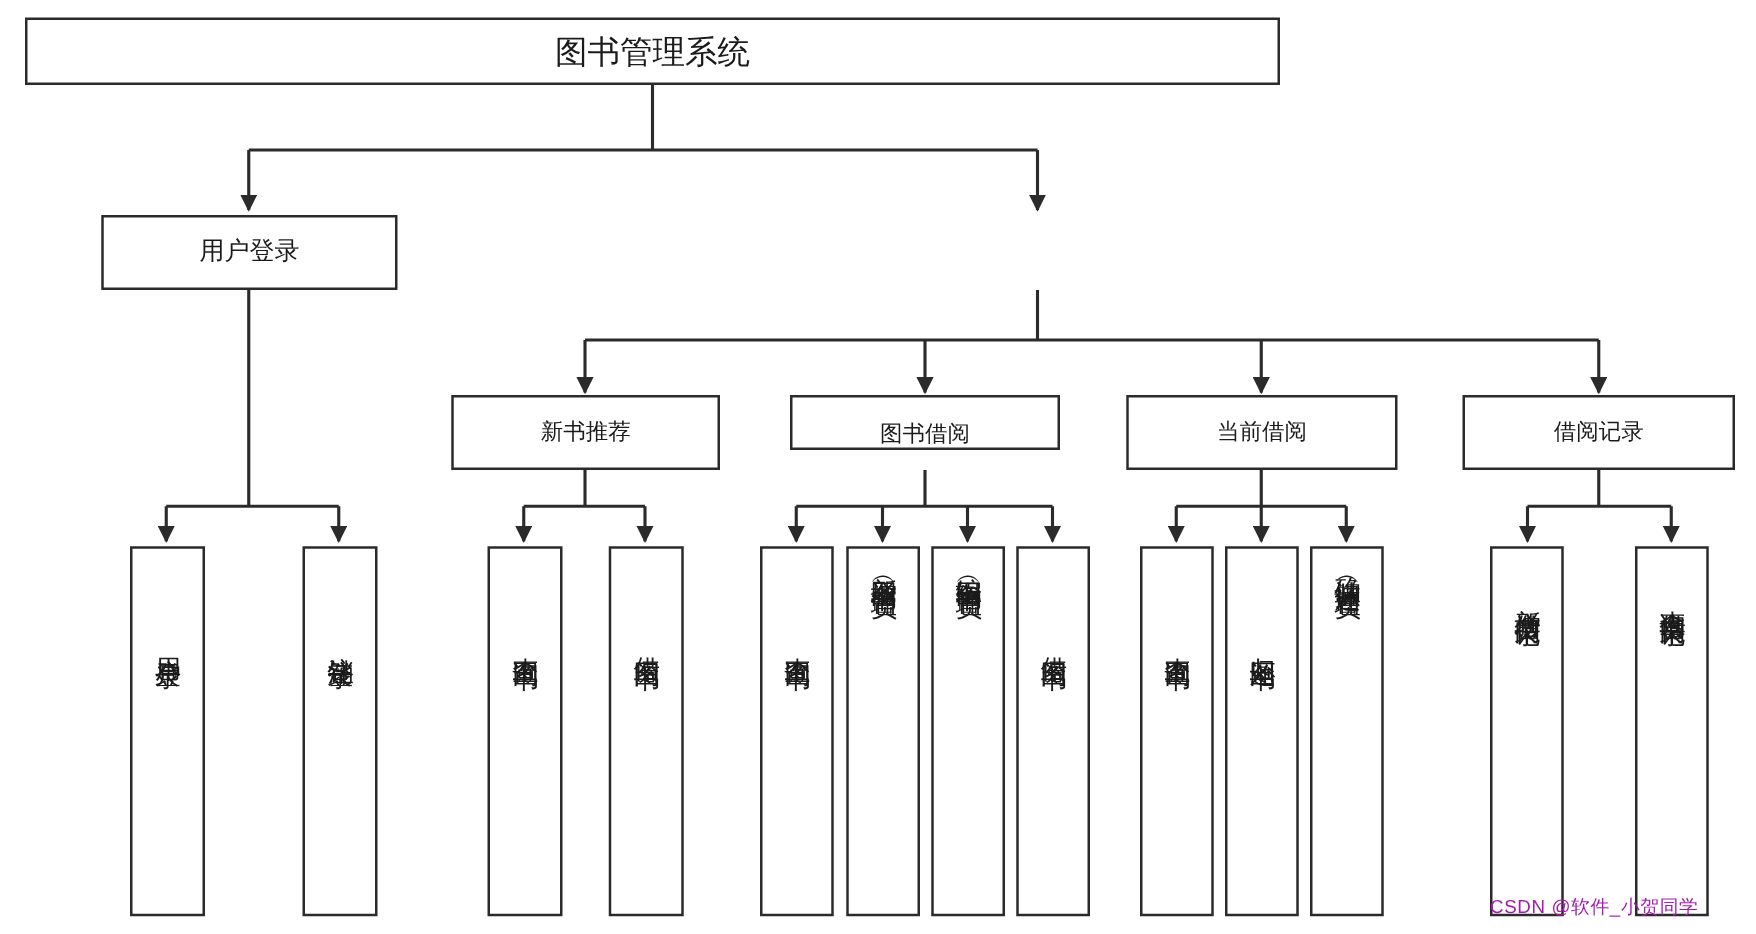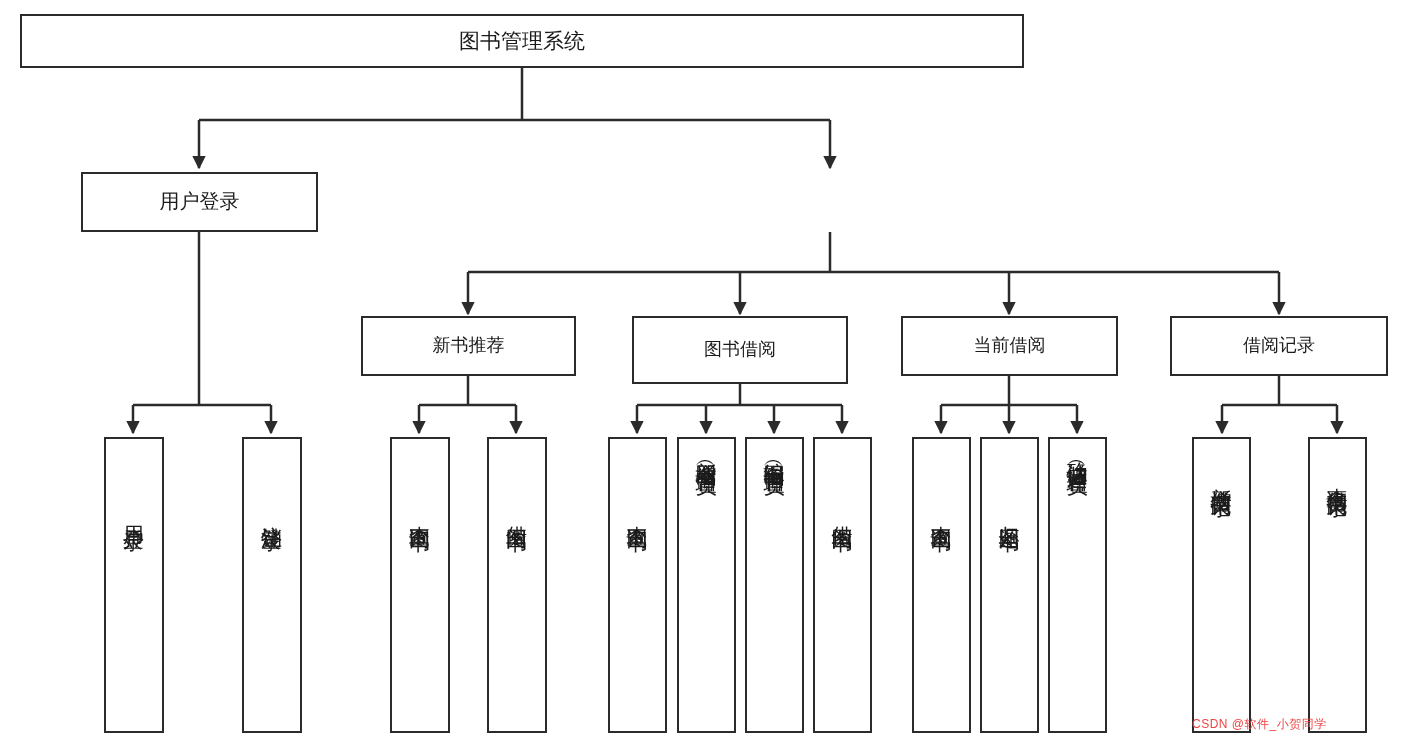--- a/index.html
+++ b/index.html
@@ -36,21 +36,21 @@
     color: #1b1b1b;
   }
   .node .lbl {
     display: block;
     text-align: center;
     line-height: 1.18;
     white-space: nowrap;
   }
   
   .node.root { border-width: 2px; }
-  .node.root .lbl { font-size: 21px; }
+  .node.root .lbl { font-size: 26px; }
   
   .node.lvl1 .lbl { font-size: 20px; }
   
   .node.lvl2 .lbl { font-size: 18px; }
   
   .node.leaf {
     border-width: 2px;
     align-items: flex-start;
     padding-top: 8px;
   }
@@ -58,22 +58,22 @@
     writing-mode: vertical-rl;
     text-orientation: upright;
     font-size: 21px;
     letter-spacing: 2px;
     line-height: 1;
     white-space: normal;
     max-height: 100%;
   }
   .watermark {
     position: absolute;
-    font-size: 12px;
-    color: #ef4444;
+    font-size: 15px;
+    color: #a21caf;
     white-space: nowrap;
     letter-spacing: 0.5px;
   }
 </style>
 </head>
 <body>
 
 <div id="canvas">
 
   <svg id="connectors" viewBox="0 0 1405 747" xmlns="http://www.w3.org/2000/svg">
@@ -133,21 +133,21 @@
     <span class="lbl">图书管理系统</span>
   </div>
 
   <div class="node lvl1" style="left:81px; top:172px; width:237px; height:60px;">
     <span class="lbl">用户登录</span>
   </div>
 
   <div class="node lvl2" style="left:361px; top:316px; width:215px; height:60px;">
     <span class="lbl">新书推荐</span>
   </div>
-  <div class="node lvl2" style="left:632px; top:316px; width:216px; height:68px;">
+  <div class="node lvl2" style="left:632px; top:316px; width:216px; height:44px;align-items:flex-end;">
     <span class="lbl">图书借阅</span>
   </div>
   <div class="node lvl2" style="left:901px; top:316px; width:217px; height:60px;">
     <span class="lbl">当前借阅</span>
   </div>
   <div class="node lvl2" style="left:1170px; top:316px; width:218px; height:60px;">
     <span class="lbl">借阅记录</span>
   </div>
 
   <div class="node leaf" style="left:104px; top:437px; width:60px; height:296px; padding-top:70px;">

